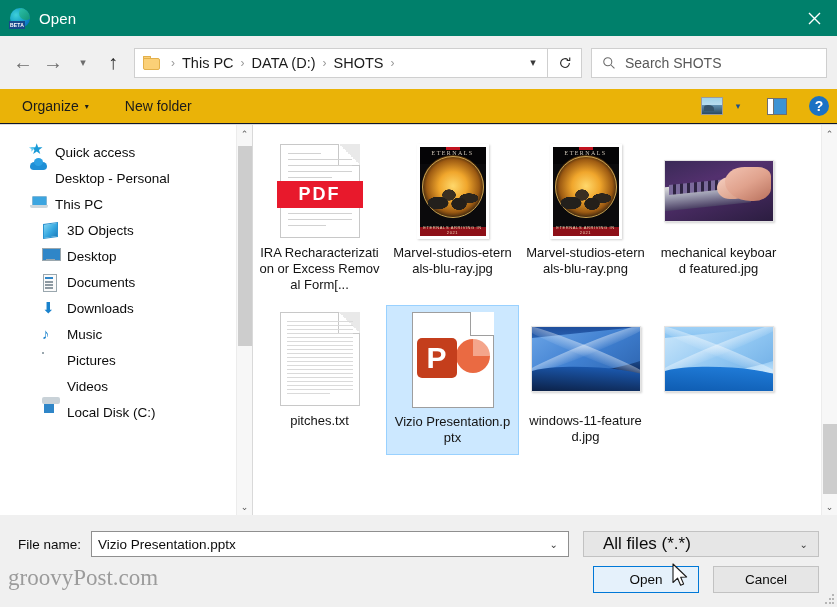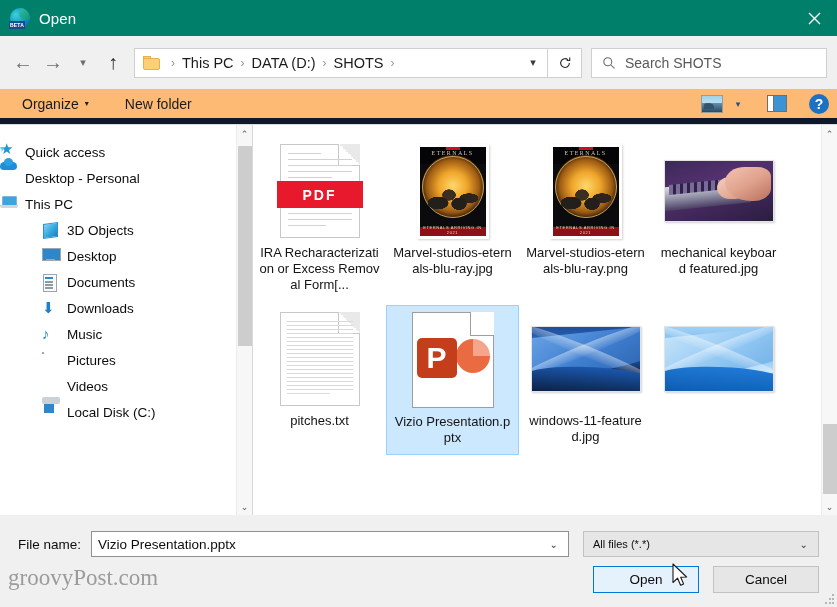--- a/index.html
+++ b/index.html
@@ -99,23 +99,23 @@
   }
   .searchbox {
     width:236px; height:30px; background:#fff; border:1px solid #cfcfcf;
     margin-left:9px; display:flex; align-items:center; flex:0 0 236px;
   }
   .search-ico { margin:0 9px 0 10px; color:#6b6b6b; display:flex; }
   .search-ph { font-size:14px; color:#585858; }
 
   
   .cmdbar {
-    height:35px; background:#fdba74; display:flex; align-items:center;
+    height:35px; background:#eab308; display:flex; align-items:center;
     flex:0 0 35px; padding:0 8px 0 18px;
-    border-bottom:6px solid #0f172a;
+    border-bottom:1px solid #0f172a;
   }
   .cmd-item {
     font-size:14px; color:#1b1b1b; display:flex; align-items:center;
     padding:0 4px; height:26px;
   }
   .cmd-caret { font-size:8px; margin-left:6px; color:#1b1b1b; }
   .cmd-gap { width:28px; }
   .cmd-right { margin-left:auto; display:flex; align-items:center; gap:0px; }
   .view-ico {
     width:22px; height:18px; border:1px solid #9b9b9b; margin-right:2px;
@@ -153,21 +153,21 @@
   }
 
   
   .sidebar {
     width:253px; flex:0 0 253px; background:#fff;
     display:flex; position:relative;
     border-right:1px solid #d9d9d9;
   }
   .sb-list { flex:1 1 auto; padding-top:14px; overflow:hidden; }
   .sb-item {
-    height:26px; display:flex; align-items:center; 
+    height:26px; display:flex; align-items:center; padding-left:30px;
     font-size:13.5px; color:#0c0c0c; white-space:nowrap;
   }
   .sb-item.indent { padding-left:42px; }
   .sb-ico { width:18px; height:16px; margin-right:7px; flex:0 0 18px; position:relative; }
 
   
   .ic-star { width:16px;height:16px;position:relative; }
   .ic-star:before{
     content:"★"; position:absolute; left:0; top:-4px; font-size:15px; color:#1a9ad7;
   }
@@ -284,21 +284,21 @@
   }
   .doc-page .fold {
     position:absolute; right:-1px; top:-1px; width:22px; height:22px;
     background:linear-gradient(225deg,#e9e9e9 50%, #ffffff 50%);
     border-left:1px solid #c8c8c8; border-bottom:1px solid #c8c8c8;
   }
   .doc-lines { position:absolute; left:7px; right:7px; top:8px; }
   .doc-lines i { display:block; height:1px; background:#d2d2d2; margin-bottom:5px; }
   .pdf-band {
     position:absolute; left:-4px; right:-4px; top:36px; height:27px;
-    background:#e8192c; color:#fff; font-weight:bold; font-size:14px;
+    background:#e8192c; color:#fff; font-weight:bold; font-size:18px;
     letter-spacing:2px; display:flex; align-items:center; justify-content:center;
     font-family:"Liberation Sans", sans-serif;
   }
   .txt-lines { position:absolute; left:6px; right:6px; top:8px; bottom:8px; }
   .txt-lines i { display:block; height:1px; background:#dadada; margin-bottom:3px; }
 
   .ppt-page { width:82px; height:96px; background:#fff; border:1px solid #9e9e9e; position:relative; }
   .ppt-page .fold {
     position:absolute; right:-1px; top:-1px; width:24px; height:24px;
     background:linear-gradient(225deg,#ffffff 50%, #ffffff 50%);
@@ -429,21 +429,21 @@
     flex:1 1 auto; height:26px; background:#fff; border:1px solid #8f8f8f;
     display:flex; align-items:center; padding:0 4px 0 6px; min-width:0;
   }
   .fn-val { font-size:13.5px; color:#0c0c0c; flex:1 1 auto; white-space:nowrap; overflow:hidden; }
   .fn-caret { color:#3a3a3a; font-size:10px; padding:0 6px; }
   .filter-combo {
     width:236px; flex:0 0 236px; height:26px; background:#e6e6e6;
     border:1px solid #c2c2c2; margin-left:14px;
     display:flex; align-items:center; padding:0 4px 0 9px;
   }
-  .filter-val { font-size:11px; color:#0c0c0c; flex:1 1 auto; }
+  .filter-val { font-size:17px; color:#0c0c0c; flex:1 1 auto;margin-left:10px; }
   .footer-row2 {
     display:flex; align-items:center; justify-content:flex-end; height:34px;
     padding-top:2px;
   }
   .btn {
     width:106px; height:27px; font-size:13.5px; color:#0c0c0c;
     display:flex; align-items:center; justify-content:center;
     background:#e6e6e6; border:1px solid #c2c2c2;
   }
   .btn.primary { background:#e5f1fb; border:1px solid #0078d7; margin-right:14px; }

